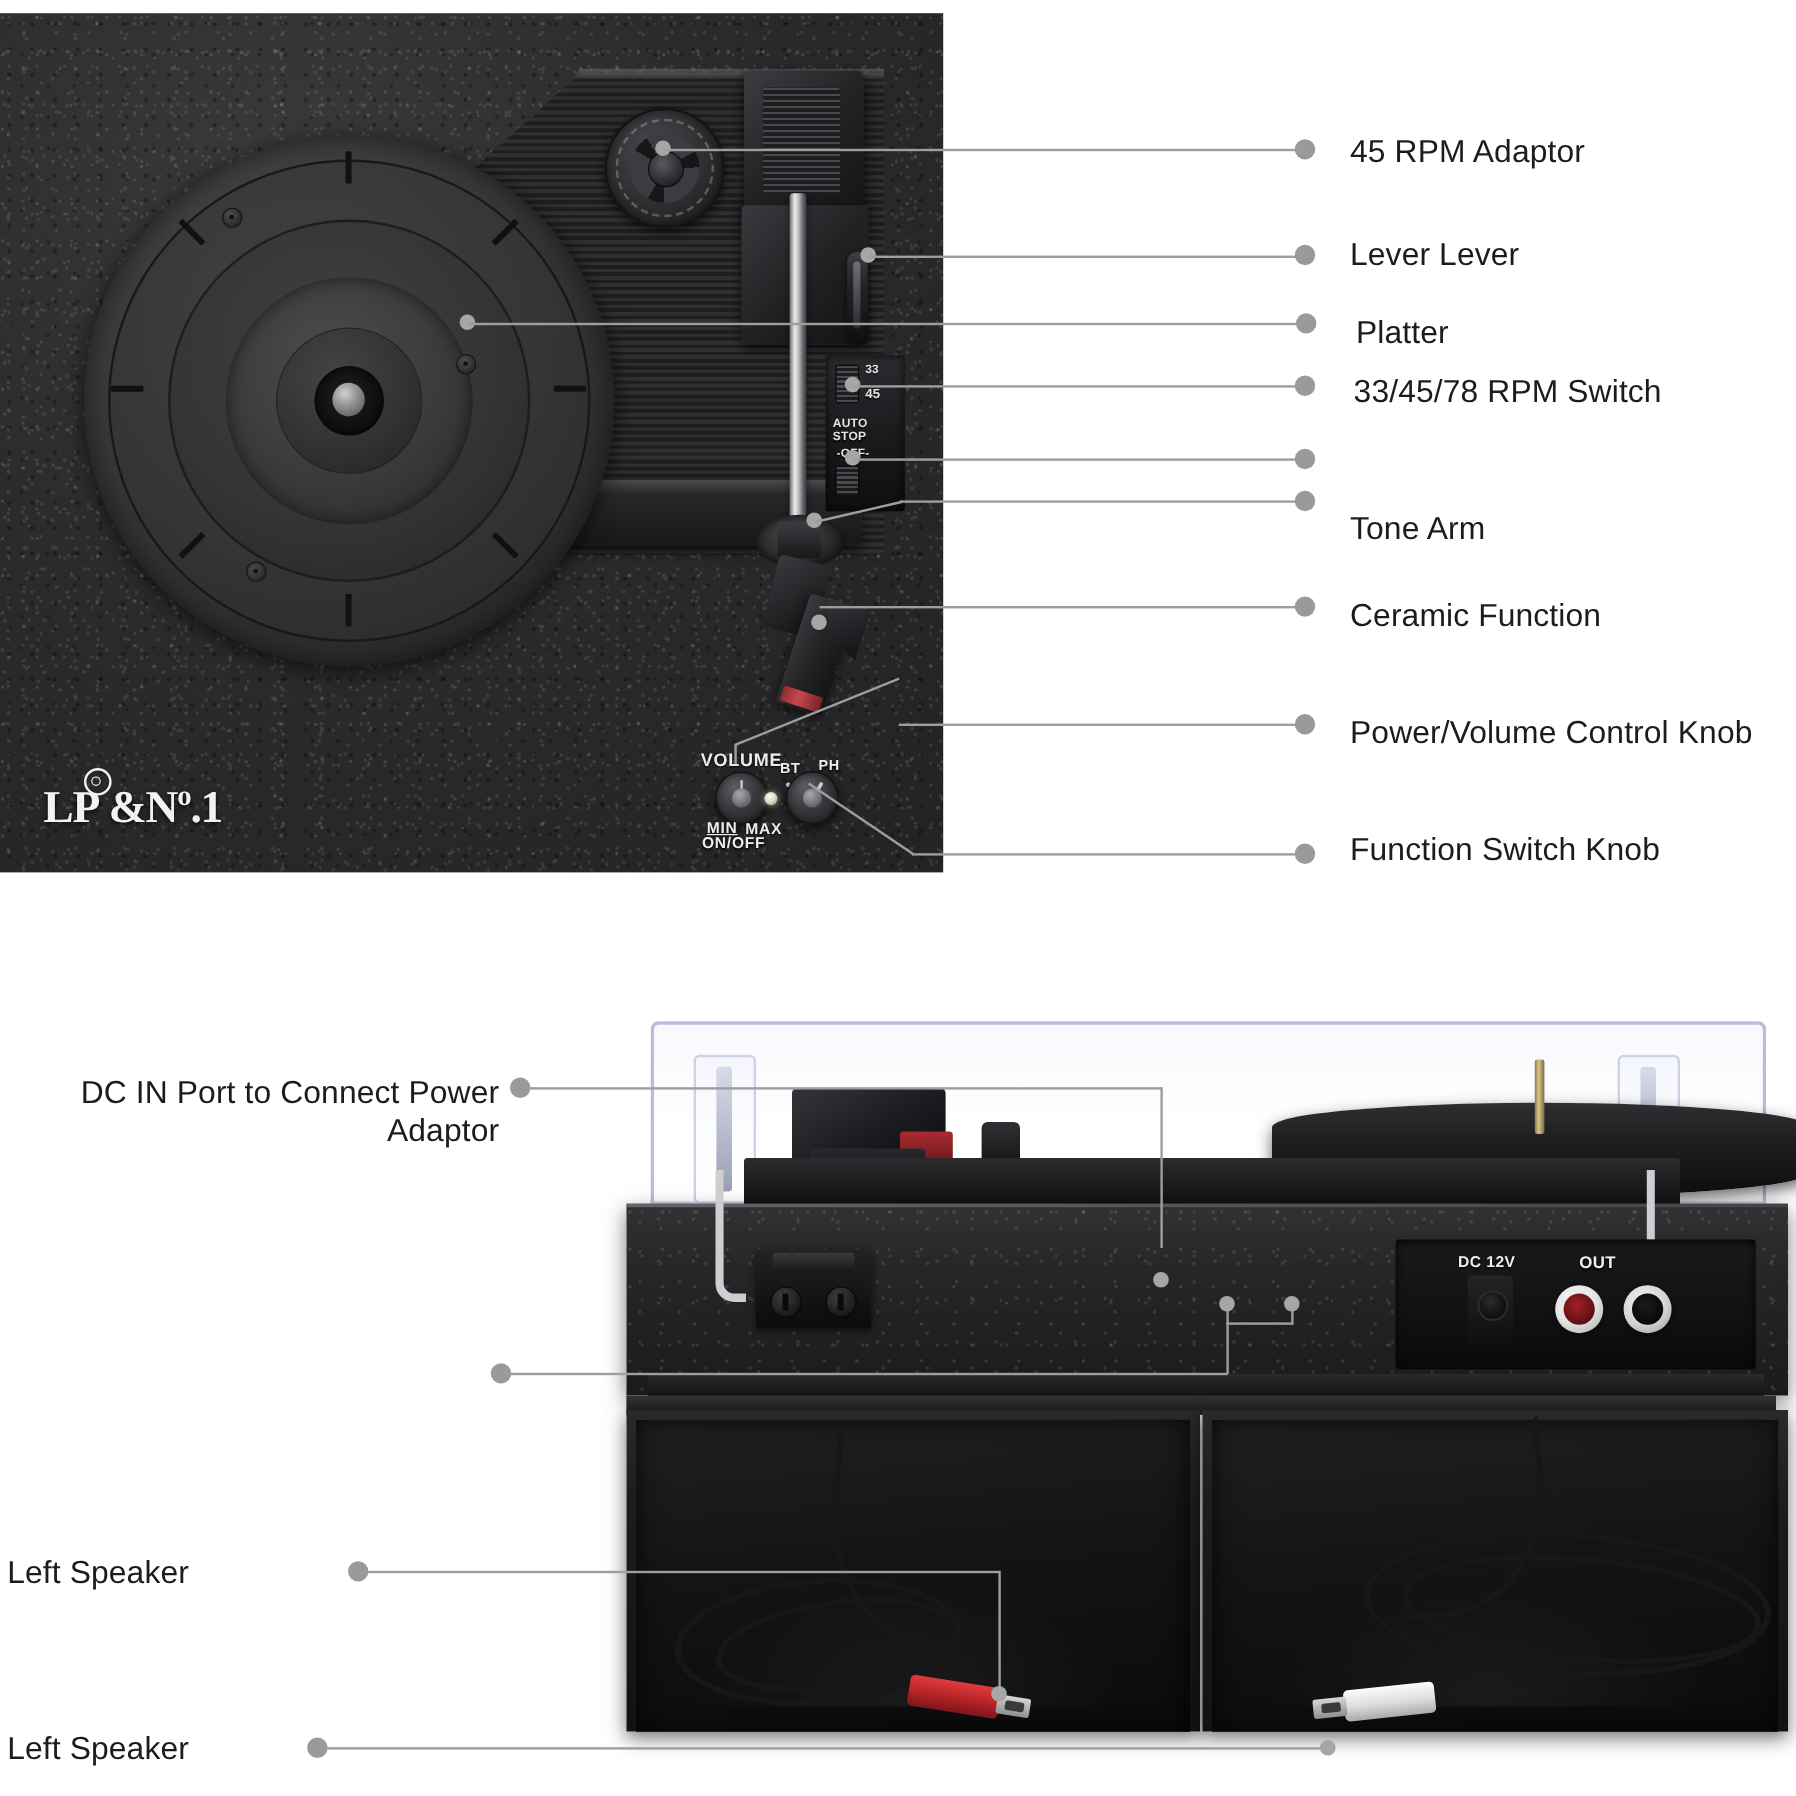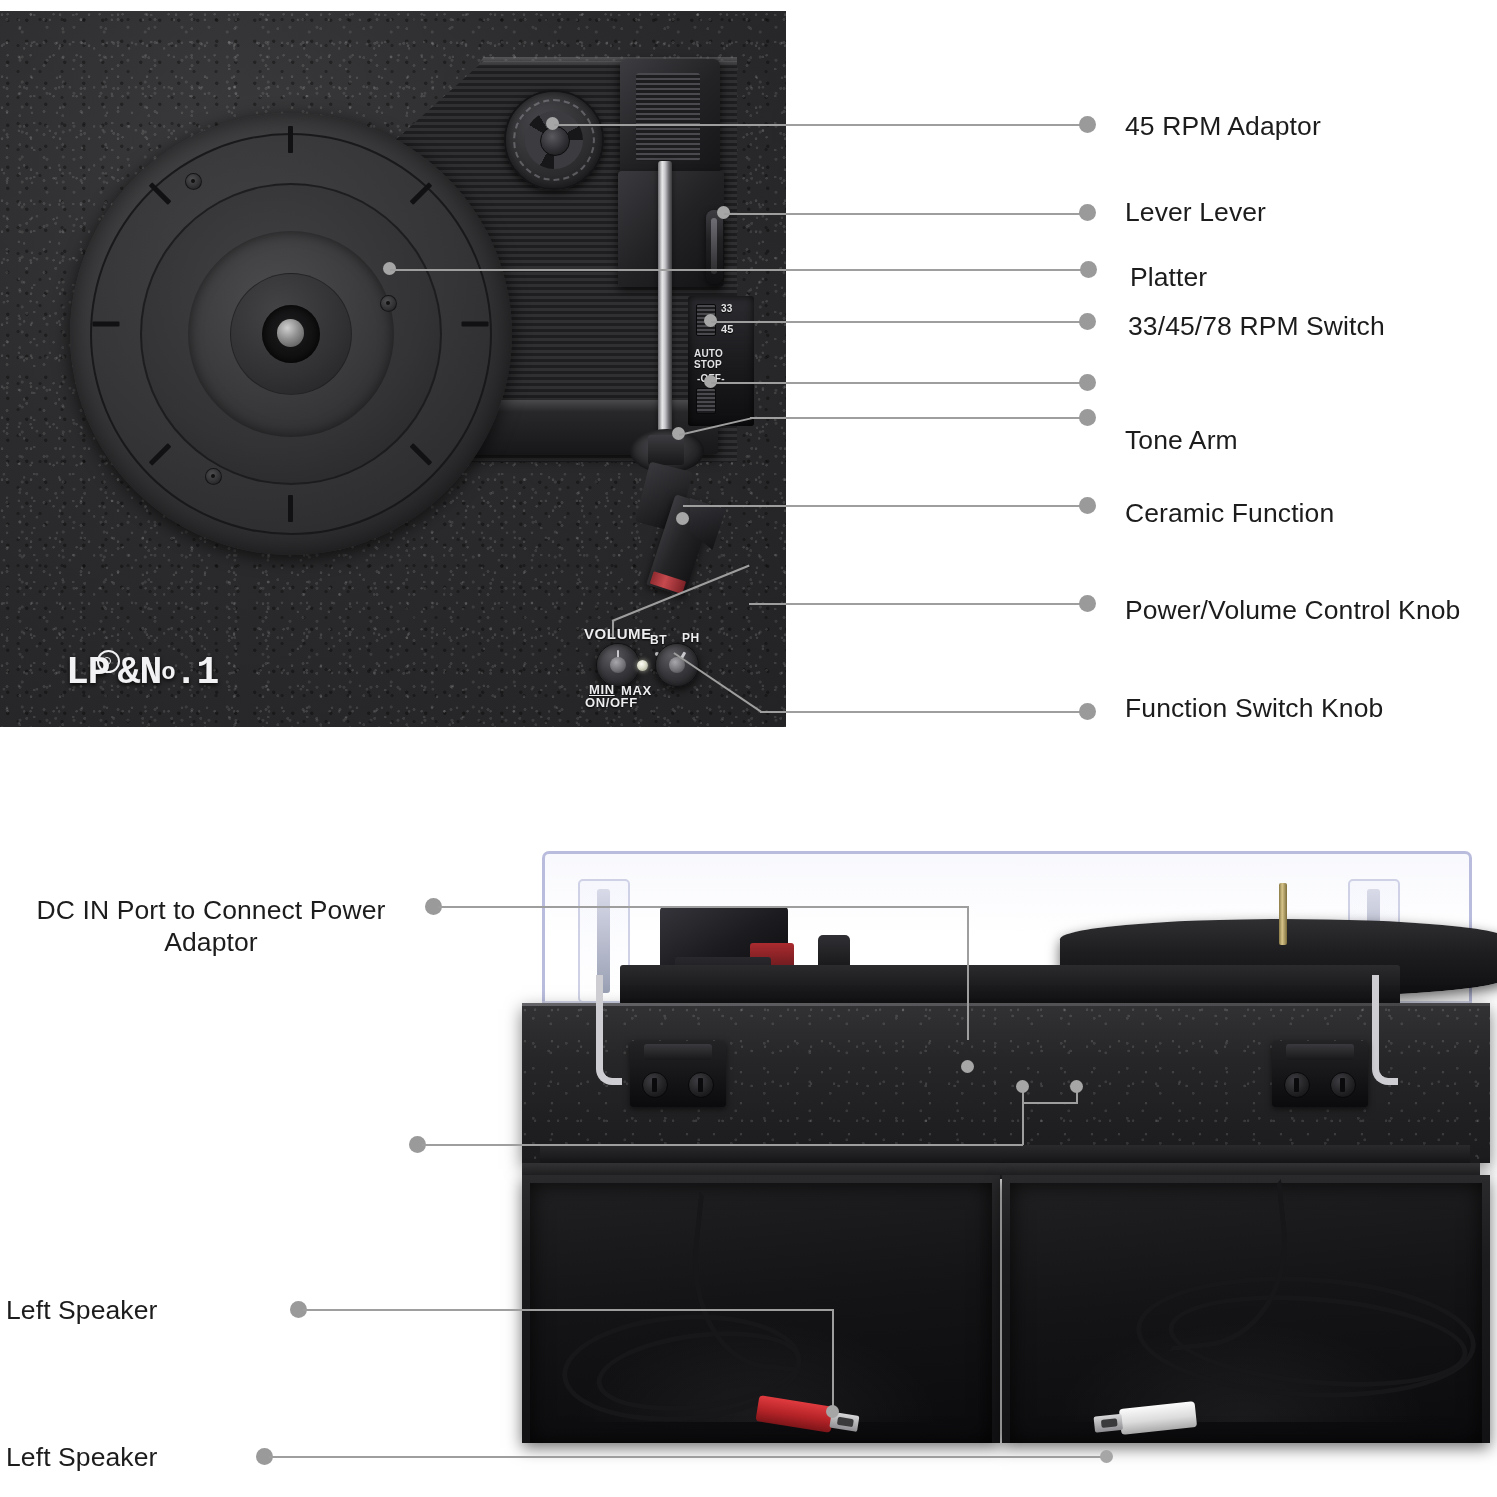--- a/index.html
+++ b/index.html
@@ -23,21 +23,21 @@
   
   .callout {
     position: absolute;
     font-size: 26.5px;
     color: #1c1c1c;
     line-height: 1.22;
     letter-spacing: 0.1px;
     white-space: pre-line;
   }
   .callout.right { text-align: left; }
-  .callout.left  { text-align: center; }
+  .callout.left  { text-align: right; }
 
   
   .dot {
     position: absolute;
     width: 17px;
     height: 17px;
     border-radius: 50%;
     background: #9a9a9a;
   }
   .dot.small {
@@ -411,26 +411,25 @@
     background: #dadadc;
   }
 
   
   #brand {
     position: absolute;
     left: 36px; top: 640px;
     color: #f2f2f4;
     font-size: 38px;
     font-weight: bold;
-    font-family: Liberation Mono, monospace;
+    font-family: Liberation Serif, serif;
     letter-spacing: -1px;
     text-shadow: 0 2px 4px rgba(0,0,0,.8);
     display: flex;
-    align-items: center;
-    margin-left: 30px;
+    align-items: flex-start;
   }
   #brand .disc {
     display: inline-block;
     width: 19px; height: 19px;
     border-radius: 50%;
     border: 2px solid #f2f2f4;
     position: relative;
     margin: 0 -2px 0 -13px;
     transform: translateY(-11px);
   }
@@ -899,20 +898,31 @@
       <div class="bar"></div>
       <div class="scr" style="left:12px"></div>
       <div class="scr" style="left:58px"></div>
     </div>
     <div class="hinge" style="left:772px">
       <div class="bar"></div>
       <div class="scr" style="left:12px"></div>
       <div class="scr" style="left:58px"></div>
     </div>
 
+    <div class="io-panel">
+      <div class="io-txt" style="left:52px;top:11px;font-size:13px">DC 12V</div>
+      <div class="dc-jack"></div>
+      <div class="io-txt" style="left:153px;top:11px;font-size:14px">OUT</div>
+      <div class="rca red" style="left:133px">
+          <i></i>
+        </div>
+      <div class="rca" style="left:190px">
+          <i></i>
+        </div>
+    </div>
 
     <div class="spk-top"></div>
     <div class="spk" style="left:22px;width:478px">
       <div class="face">
           <div class="gloss"></div>
         </div>
     </div>
     <div class="spk" style="left:502px;width:488px">
       <div class="face">
           <div class="gloss"></div>

